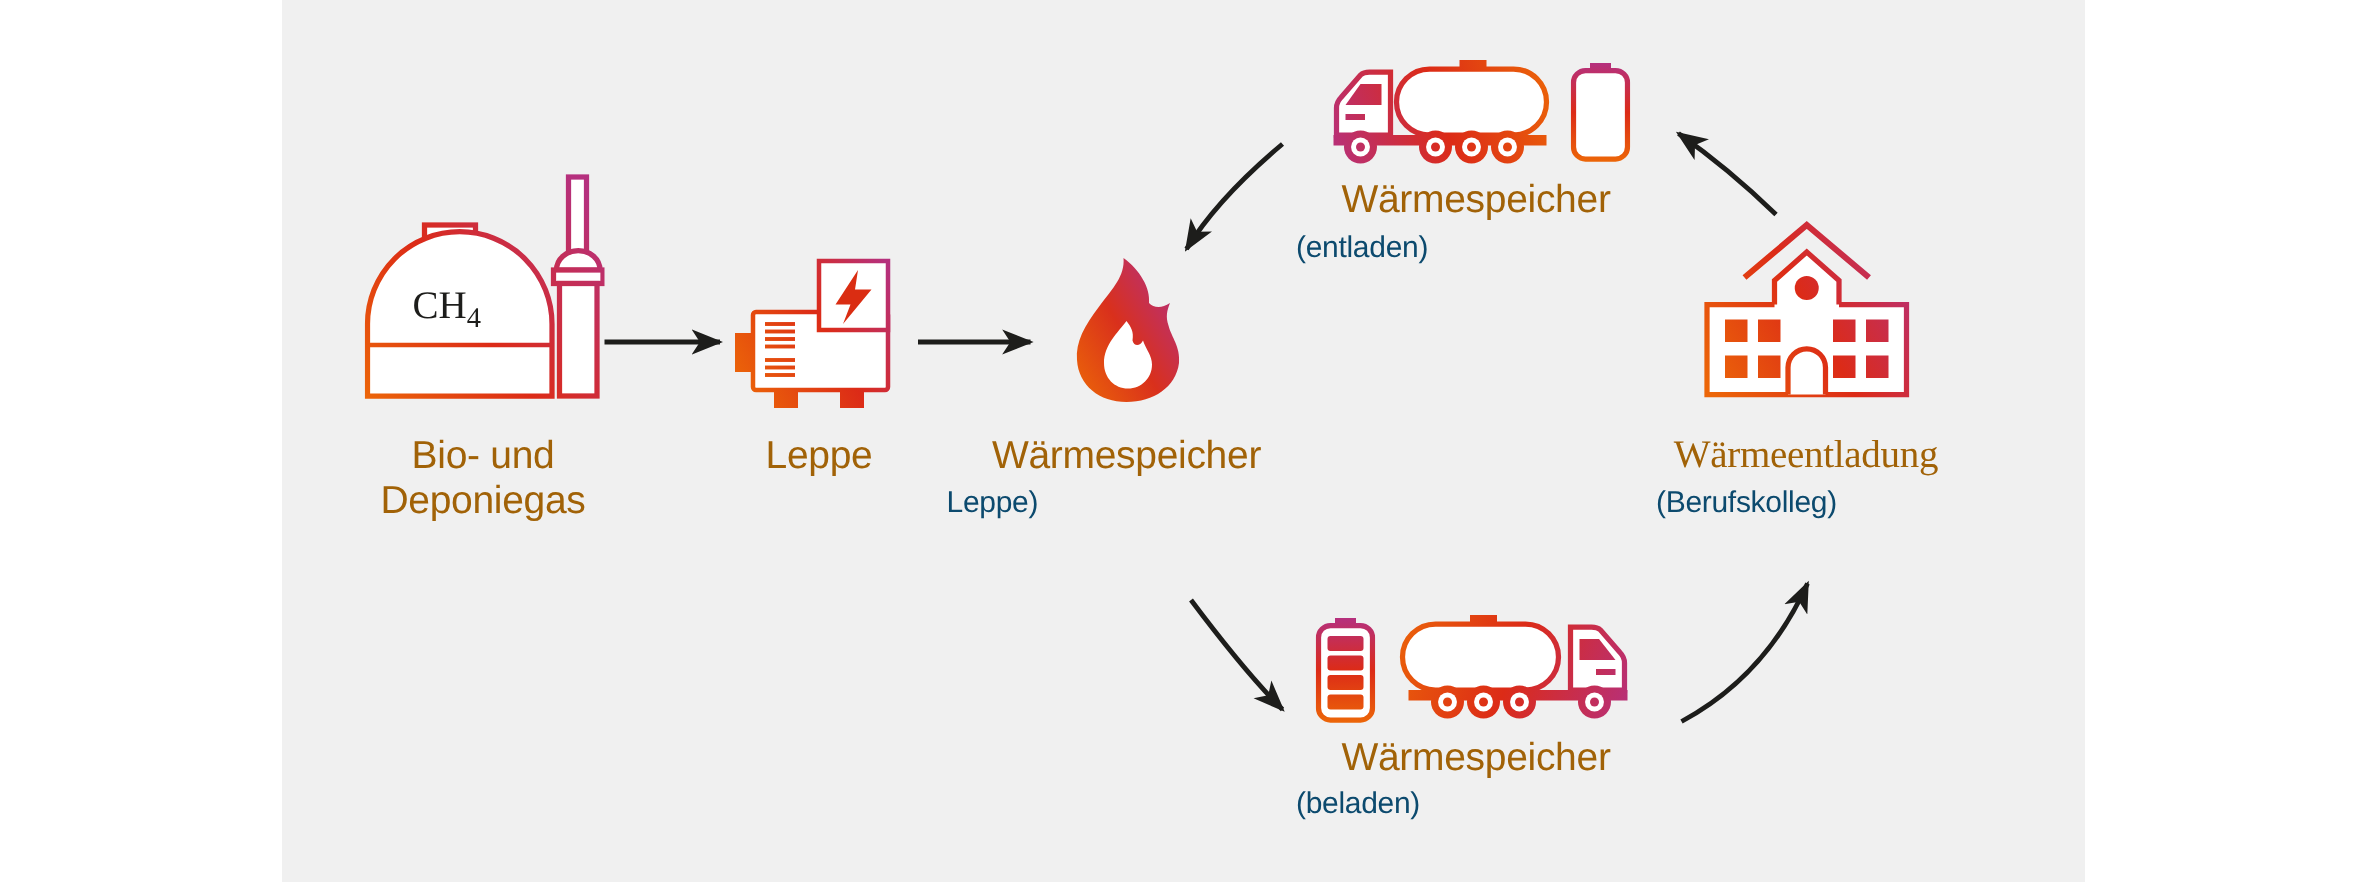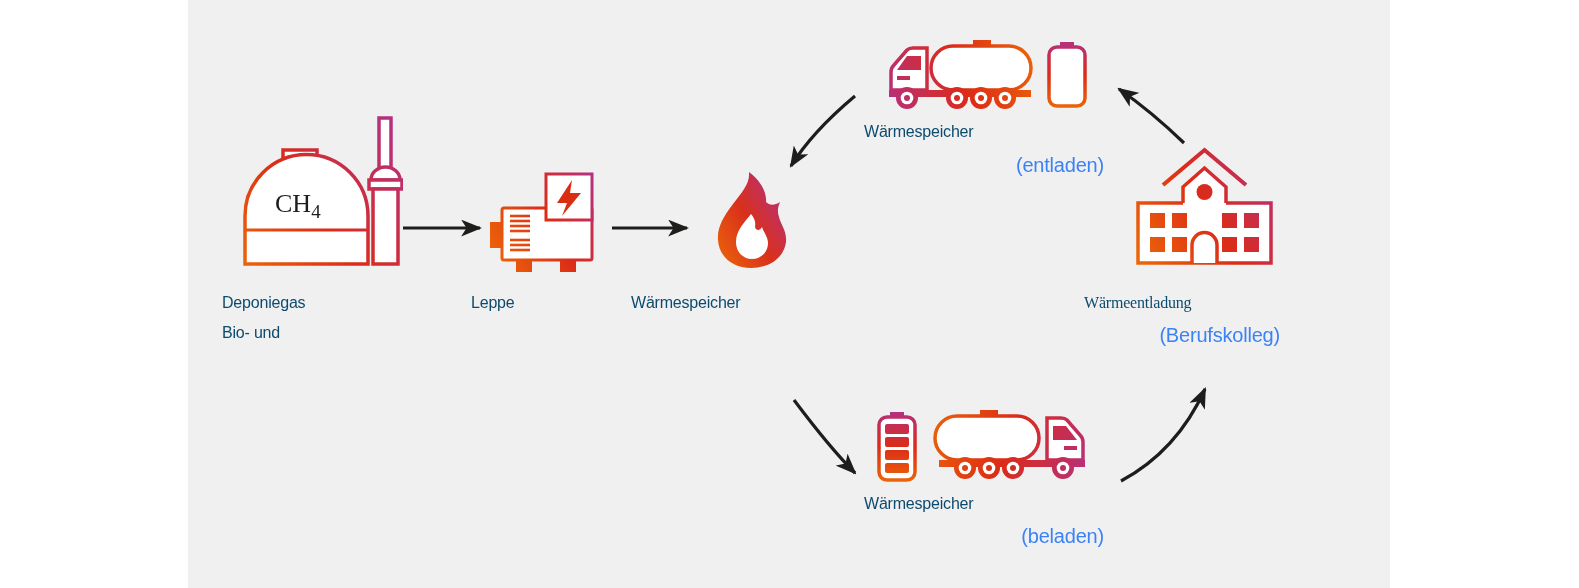--- a/index.html
+++ b/index.html
@@ -5,26 +5,26 @@
   html,body{margin:0;padding:0;}
   body{
     width:1579px;height:588px;position:relative;overflow:hidden;
     background:#ffffff;
     font-family:"Liberation Sans", sans-serif;
     color:#1d1d1b;
   }
   .panel{position:absolute;top:0;left:188px;width:1202px;height:588px;background:#f0f0f0;}
   .abs{position:absolute;font-family:Liberation Serif, serif;}
   .label{
-    position:absolute;
-    font-size:16px;line-height:30px;letter-spacing:-0.2px;color:#0c4a6e;
+    position:absolute;text-align:center;
+    font-size:26px;line-height:30px;letter-spacing:-0.2px;color:#a16207;
   }
   .sublabel{
-    position:absolute;text-align:right;
-    font-size:20px;line-height:27px;letter-spacing:-0.2px;color:#3b82f6;
+    position:absolute;text-align:left;
+    font-size:20px;line-height:27px;letter-spacing:-0.2px;color:#0c4a6e;
   }
   svg{display:block;}
   #arrows{position:absolute;top:0;left:0;pointer-events:none;}
 </style>
 </head>
 <body>
 
 <div class="panel"></div>
 
 <div class="abs" style="left:243px;top:116px;">
@@ -40,22 +40,22 @@
     <path d="M2,148 L2,100 A61.5,61.5 0 0 1 125,100 L125,148 Z" fill="#fff" stroke="url(#gBio)" stroke-width="3.5"></path>
     <line x1="2" y1="114" x2="125" y2="114" stroke="url(#gBio)" stroke-width="3"></line>
     <rect x="136" y="2" width="12" height="62" fill="#fff" stroke="url(#gBio)" stroke-width="3.5"></rect>
     <path d="M128,64 A14.5,13 0 0 1 157,64 Z" fill="#fff" stroke="url(#gBio)" stroke-width="3.5"></path>
     <rect x="126" y="64" width="33" height="9" fill="#fff" stroke="url(#gBio)" stroke-width="3.5"></rect>
     <rect x="130" y="73" width="25" height="75" fill="#fff" stroke="url(#gBio)" stroke-width="3.5"></rect>
     <text x="32" y="96" font-size="26" fill="#1d1d1b"><tspan>CH</tspan><tspan dy="6" font-size="19">4</tspan></text>
   </svg>
 </div>
 <div class="label" style="left:222px;top:288px;width:200px;">
+  <div>Bio- und</div>
   <div>Deponiegas</div>
-  <div>Bio- und</div>
 </div>
 
 <div class="abs" style="left:488px;top:172px;">
   <svg width="112" height="100" viewBox="0 0 112 100">
     <defs>
       <linearGradient id="gB" gradientUnits="userSpaceOnUse" x1="0" y1="80" x2="112" y2="20">
         <stop offset="0" stop-color="#ec6608"></stop>
           <stop offset="0.55" stop-color="#dc2b17"></stop>
           <stop offset="1" stop-color="#b5307e"></stop>
       </linearGradient>
@@ -87,20 +87,21 @@
           <stop offset="0.5" stop-color="#d9301c"></stop>
           <stop offset="1" stop-color="#b5307e"></stop>
       </linearGradient>
     </defs>
     <path d="M39,0 C40,12 32,20 23,32 C13,45 7,56 8,68 C9,85 23,96 41,96 C59,96 74,86 76,70 C77,59 71,53 69,45 C67,39 68,35 70,30 C64,34 59,33 56,30 C57,20 50,8 39,0 Z" fill="url(#gF)"></path>
     <path d="M41,42 C35,50 26,58 26,70 C26,80 33,87 42,87 C51,87 58,80 58,71 C58,65 54,61 52,55 C50,59 46,59 45,55 C46,49 44,46 41,42 Z" fill="#ffffff"></path>
   </svg>
 </div>
 <div class="label" style="left:631px;top:288px;width:240px;">Wärmespeicher</div>
 <div class="sublabel" style="left:631px;top:322px;width:240px;">
+  <div>Leppe)</div>
 </div>
 
 <div class="abs" style="left:885px;top:40px;">
   <svg width="152" height="72" viewBox="0 0 152 72">
     <defs>
       <linearGradient id="gT1" gradientUnits="userSpaceOnUse" x1="152" y1="10" x2="0" y2="62">
         <stop offset="0" stop-color="#ec6608"></stop>
           <stop offset="0.5" stop-color="#dc2b17"></stop>
           <stop offset="1" stop-color="#b5307e"></stop>
       </linearGradient>
@@ -214,21 +215,21 @@
         <rect x="40" y="92" width="15" height="15" fill="url(#gS)"></rect>
       <rect x="90" y="68" width="15" height="15" fill="url(#gS)"></rect>
         <rect x="112" y="68" width="15" height="15" fill="url(#gS)"></rect>
       <rect x="90" y="92" width="15" height="15" fill="url(#gS)"></rect>
         <rect x="112" y="92" width="15" height="15" fill="url(#gS)"></rect>
     </g>
     <path d="M60,118 L60,100 A12.5,12.5 0 0 1 85,100 L85,118" fill="#fff" stroke="url(#gS)" stroke-width="3.5"></path>
   </svg>
 </div>
 <div class="label" style="left:1084px;top:288px;width:240px;font-family:Liberation Serif, serif;">Wärmeentladung</div>
-<div class="sublabel" style="left:1040px;top:322px;width:240px;">(Berufskolleg)</div>
+<div class="sublabel" style="left:1104px;top:322px;width:240px;">(Berufskolleg)</div>
 
 <svg id="arrows" width="1579" height="588" viewBox="0 0 1579 588">
   <defs>
     <marker id="ah" viewBox="0 0 10 8" refX="9" refY="4" markerWidth="21" markerHeight="17" markerUnits="userSpaceOnUse" orient="auto">
       <path d="M0,0 L10,4 L0,8 L2.6,4 Z" fill="#1d1d1b"></path>
     </marker>
   </defs>
   <g stroke="#1d1d1b" stroke-width="3.2" fill="none">
     <path d="M403,228 L480,228" marker-end="url(#ah)"></path>
     <path d="M612,228 L687,228" marker-end="url(#ah)"></path>

